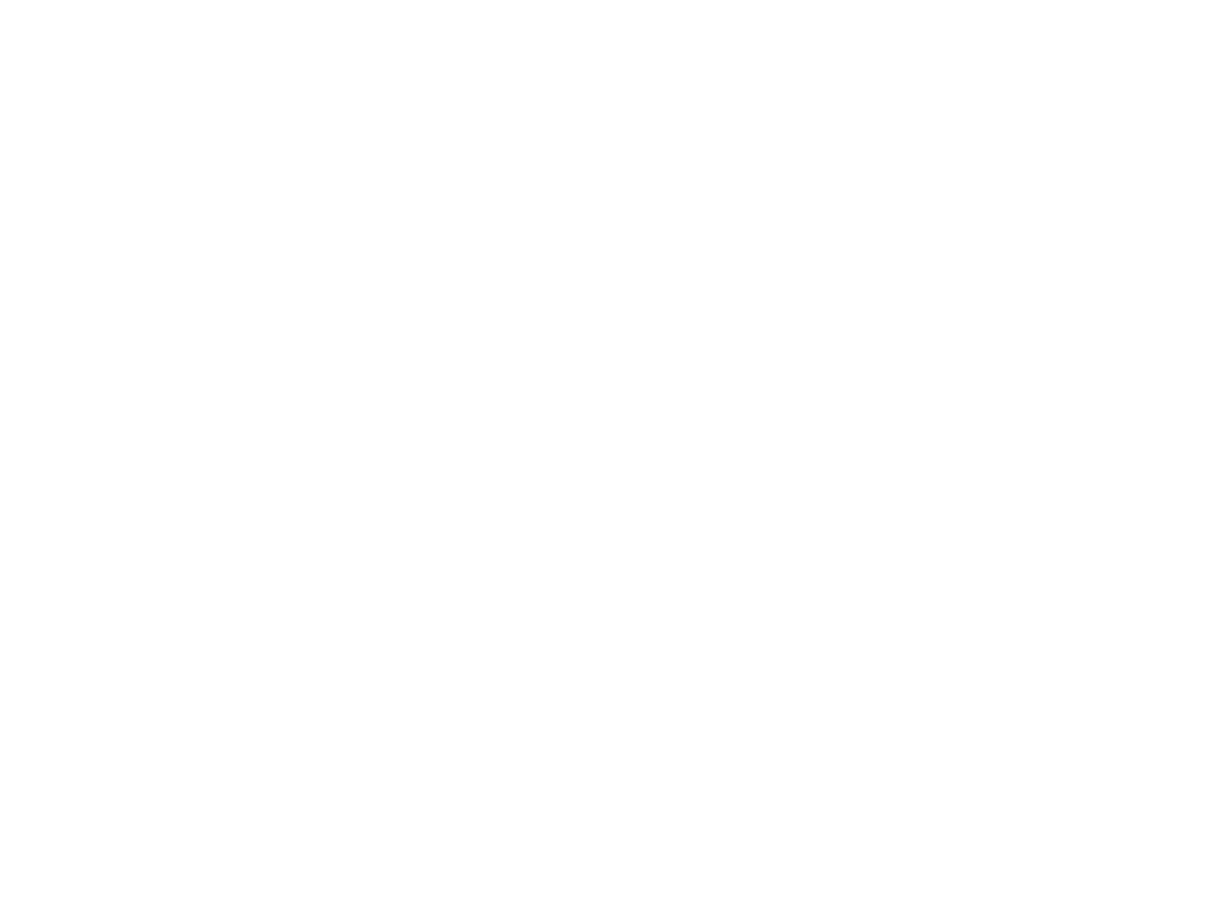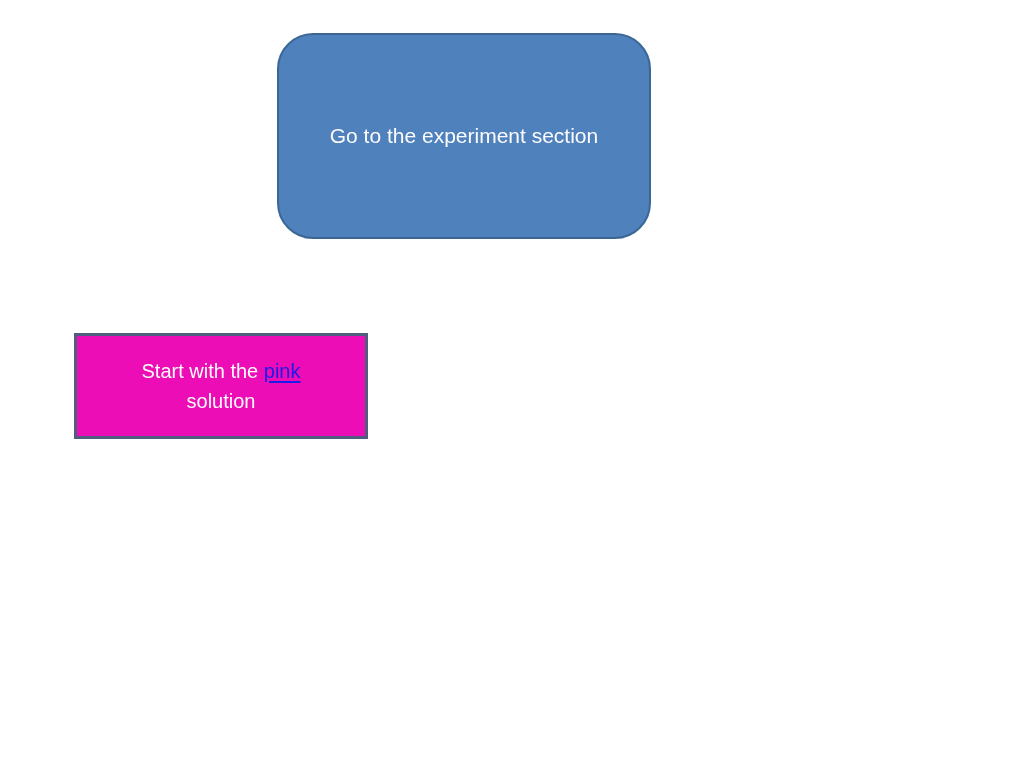--- a/index.html
+++ b/index.html
@@ -66,24 +66,16 @@
     text-decoration: underline;
     text-underline-offset: 3px;
     cursor: pointer;
   }
 </style>
 </head>
 <body>
 
 <div class="stage">
 
-  <div class="shape shape-experiment">
-    <span>Go to the experiment section</span>
-  </div>
 
-  <div class="shape shape-pink">
-    <span>
-      <span>Start with the </span><a href="#">pink</a><span> solution</span>
-    </span>
-  </div>
 
 
 </div>
 
 </body></html>

